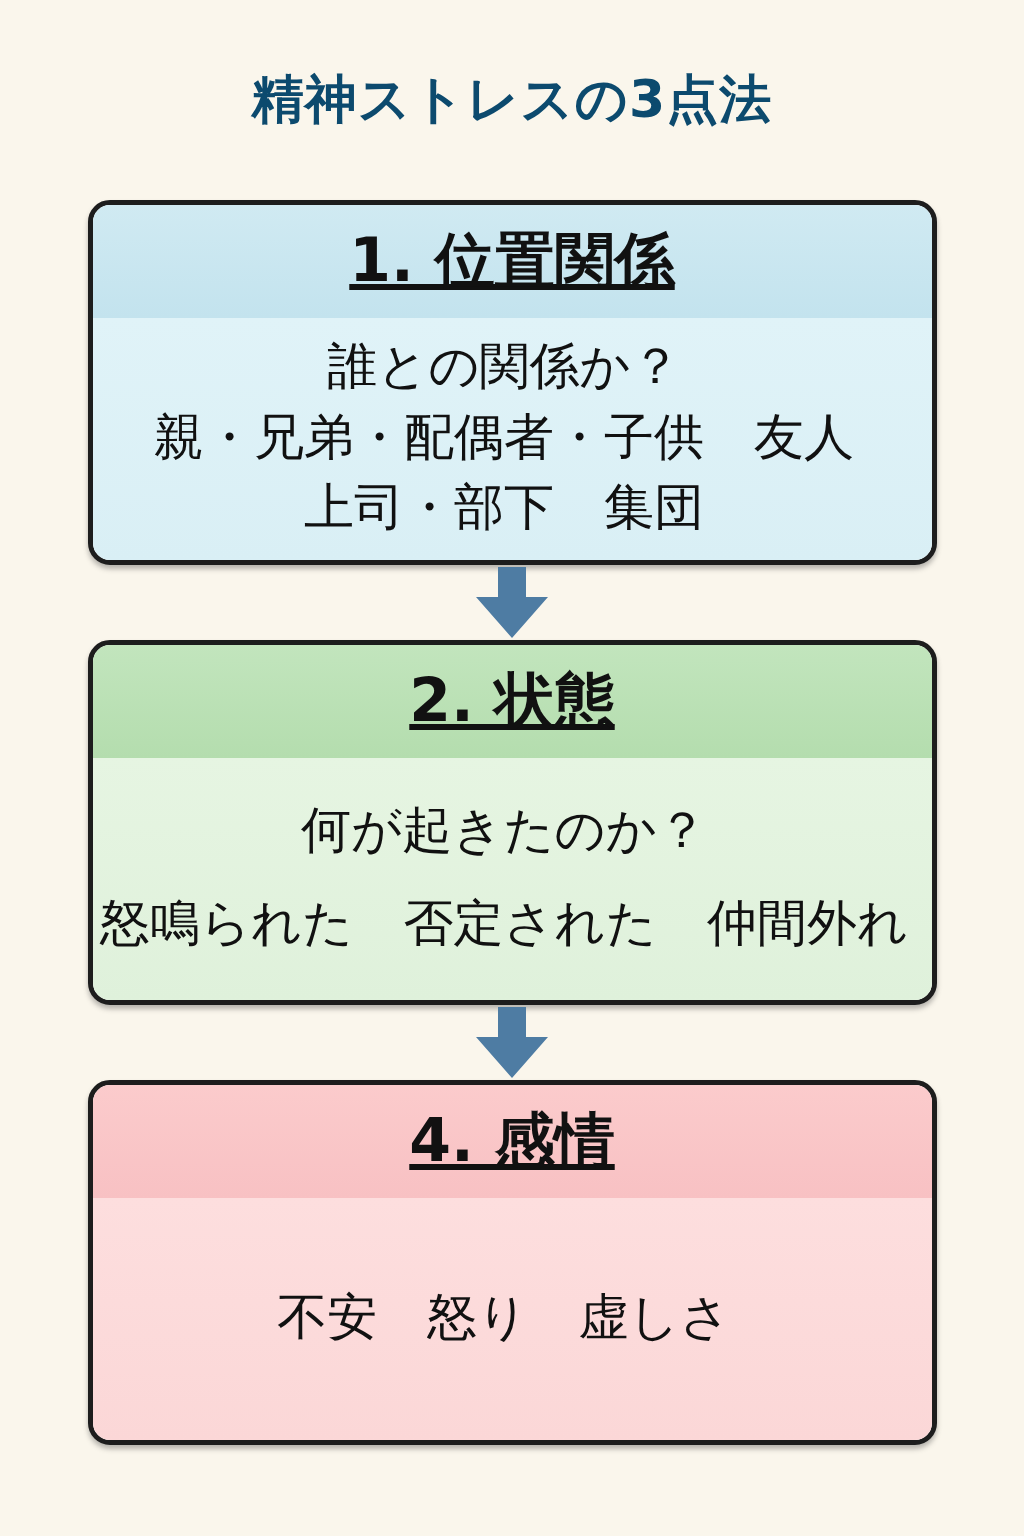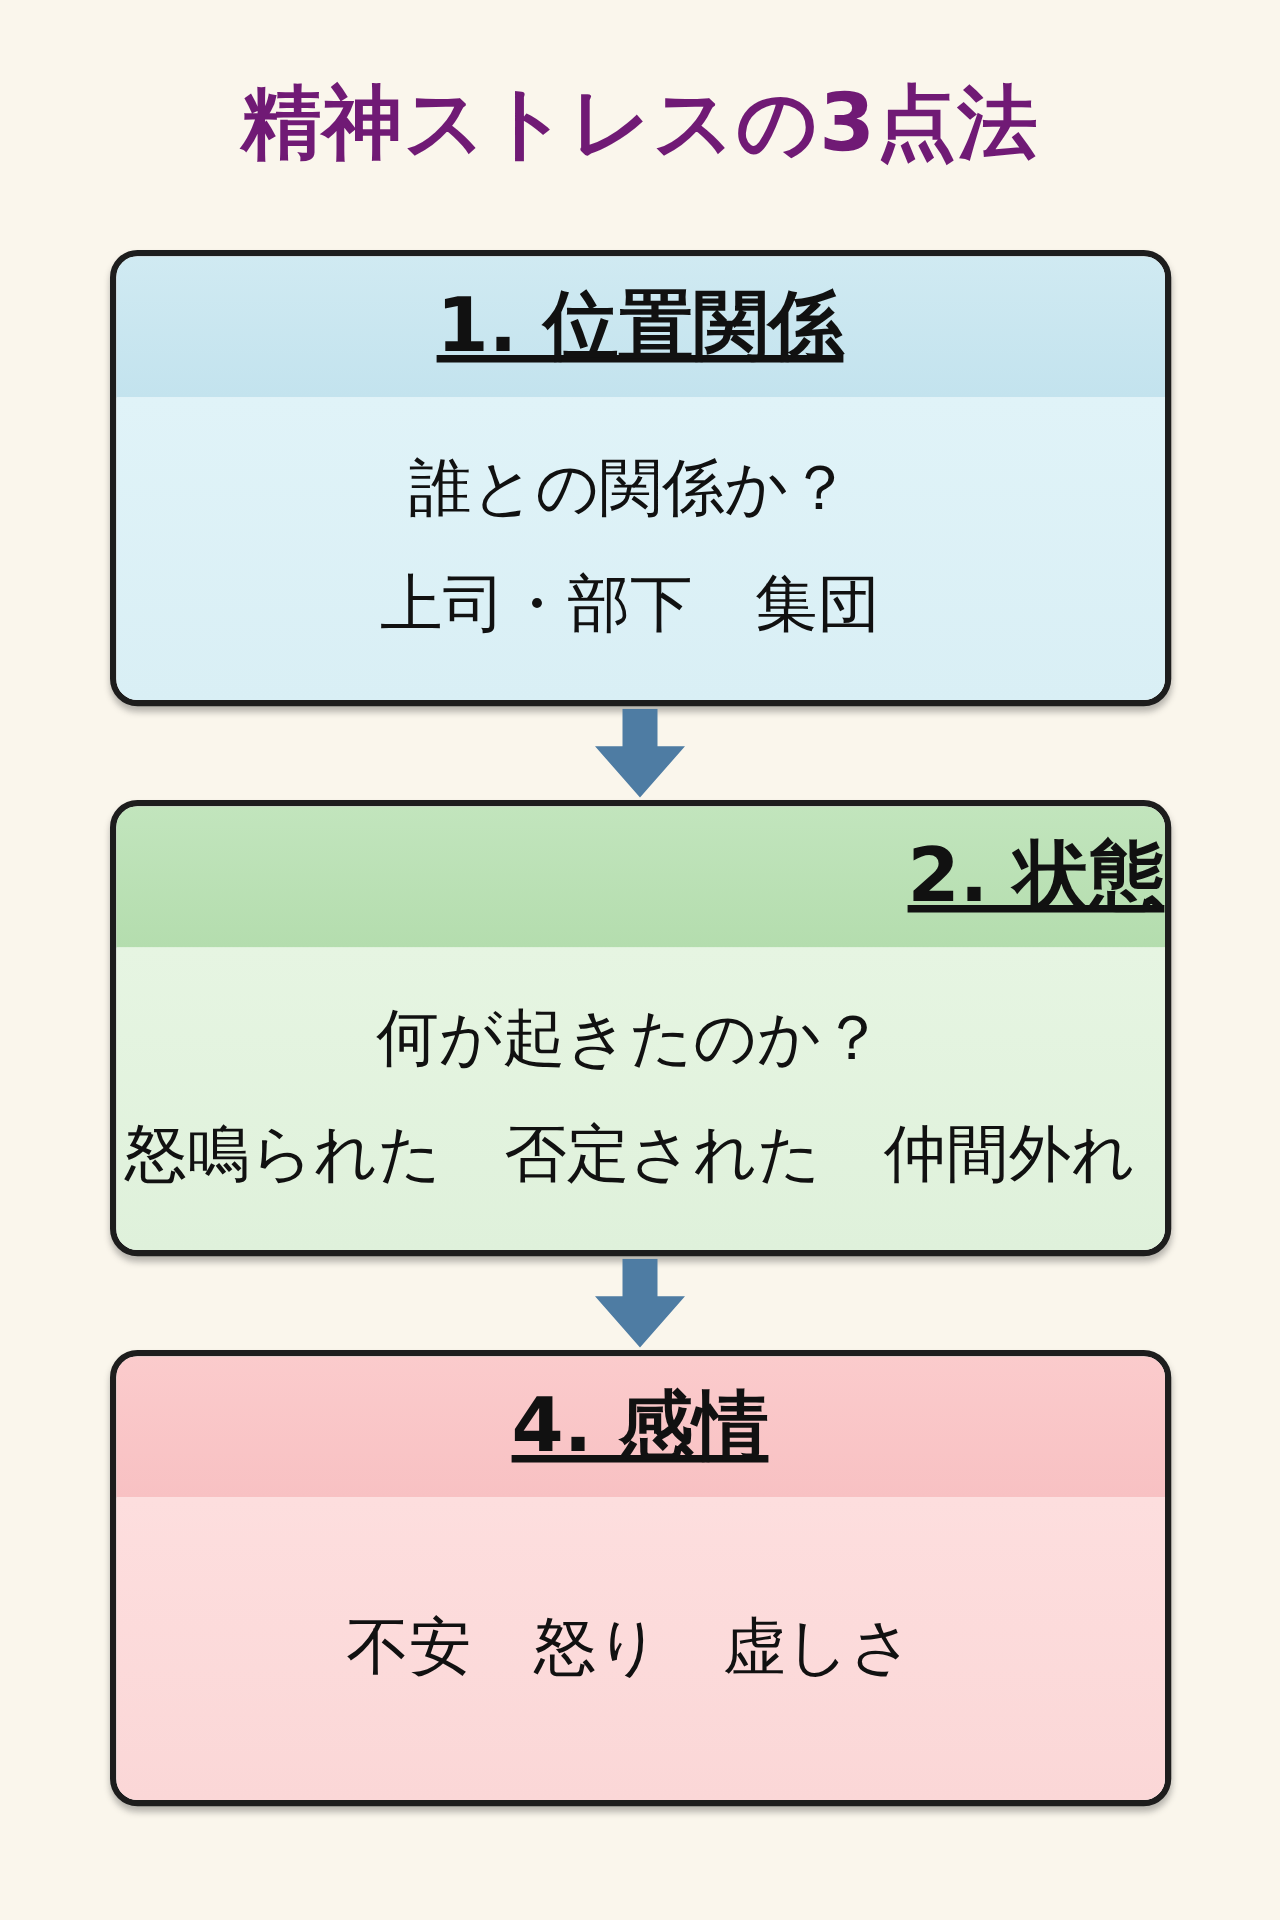--- a/index.html
+++ b/index.html
@@ -7,23 +7,23 @@
     width: 1024px; height: 1536px;
     background: #FAF6EC;
     font-family: "DejaVu Sans", sans-serif;
     overflow: hidden;
   }
   .page-title {
     margin-top: 42px;
     height: 114px;
     line-height: 114px;
     text-align: center;
-    font-size: 64px;
+    font-size: 52px;
     font-weight: 800;
-    color: #701a75;
+    color: #0c4a6e;
     letter-spacing: 1px;
   }
   .box {
     width: 849px;
     height: 365px;
     margin: 0 auto;
     border: 5px solid #1D1D1D;
     border-radius: 22px;
     overflow: hidden;
     box-shadow: 0 4px 5px rgba(60,60,60,0.35);
@@ -52,21 +52,21 @@
   }
   .box-body p {
     font-size: 50px;
     font-weight: 400;
     color: #111111;
     line-height: 1.1;
     white-space: nowrap;
   }
   .box-blue  .box-header { background: linear-gradient(#D0EAF2, #C3E3EE); }
   .box-blue  .box-body   { background: linear-gradient(#E0F3F8, #D9EFF5); }
-  .box-green .box-header { background: linear-gradient(#C2E5BD, #B4DDAE); justify-content: flex-end; }
+  .box-green .box-header { background: linear-gradient(#C2E5BD, #B4DDAE); }
   .box-green .box-body   { background: linear-gradient(#E6F5E2, #DFF1DB); }
   .box-pink  .box-header { background: linear-gradient(#FBCBCC, #F8C1C3); }
   .box-pink  .box-body   { background: linear-gradient(#FDDEDE, #FBD7D7); }
   .arrow-wrap {
     height: 75px;
     display: flex;
     align-items: center;
     justify-content: center;
   }
   .arrow-wrap svg { display: block; }
@@ -77,20 +77,21 @@
 <main>
 
   <h1 class="page-title">精神ストレスの3点法</h1>
 
   <section class="box box-blue">
     <header class="box-header">
       <h2>1. 位置関係</h2>
     </header>
     <div class="box-body">
       <p>誰との関係か？</p>
+      <p>親・兄弟・配偶者・子供　友人</p>
       <p>上司・部下　集団</p>
     </div>
   </section>
 
   <div class="arrow-wrap">
     <svg width="80" height="72" viewBox="0 0 80 72" aria-hidden="true">
       <path d="M26 0 L54 0 L54 30 L76 30 L40 71 L4 30 L26 30 Z" fill="#4E7CA3"></path>
     </svg>
   </div>
 

